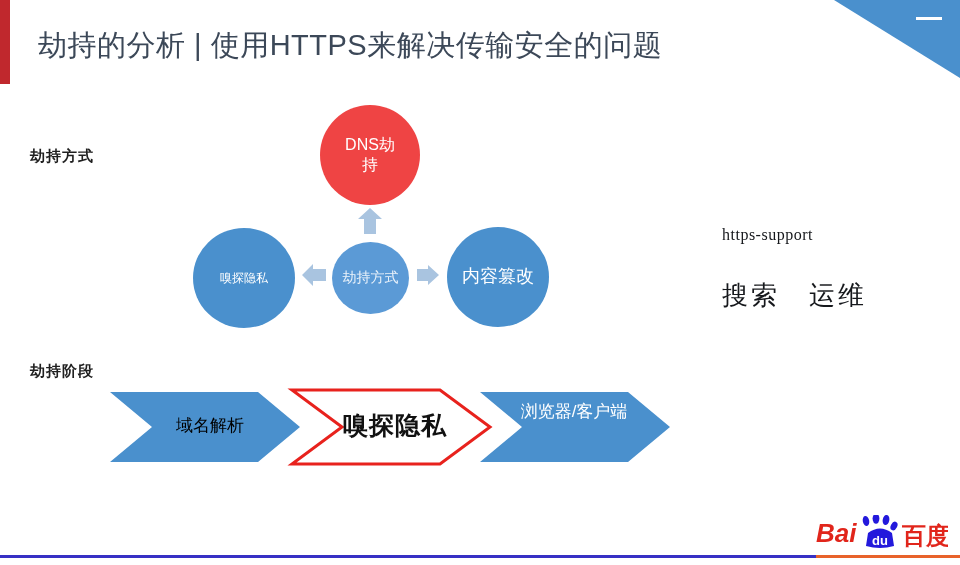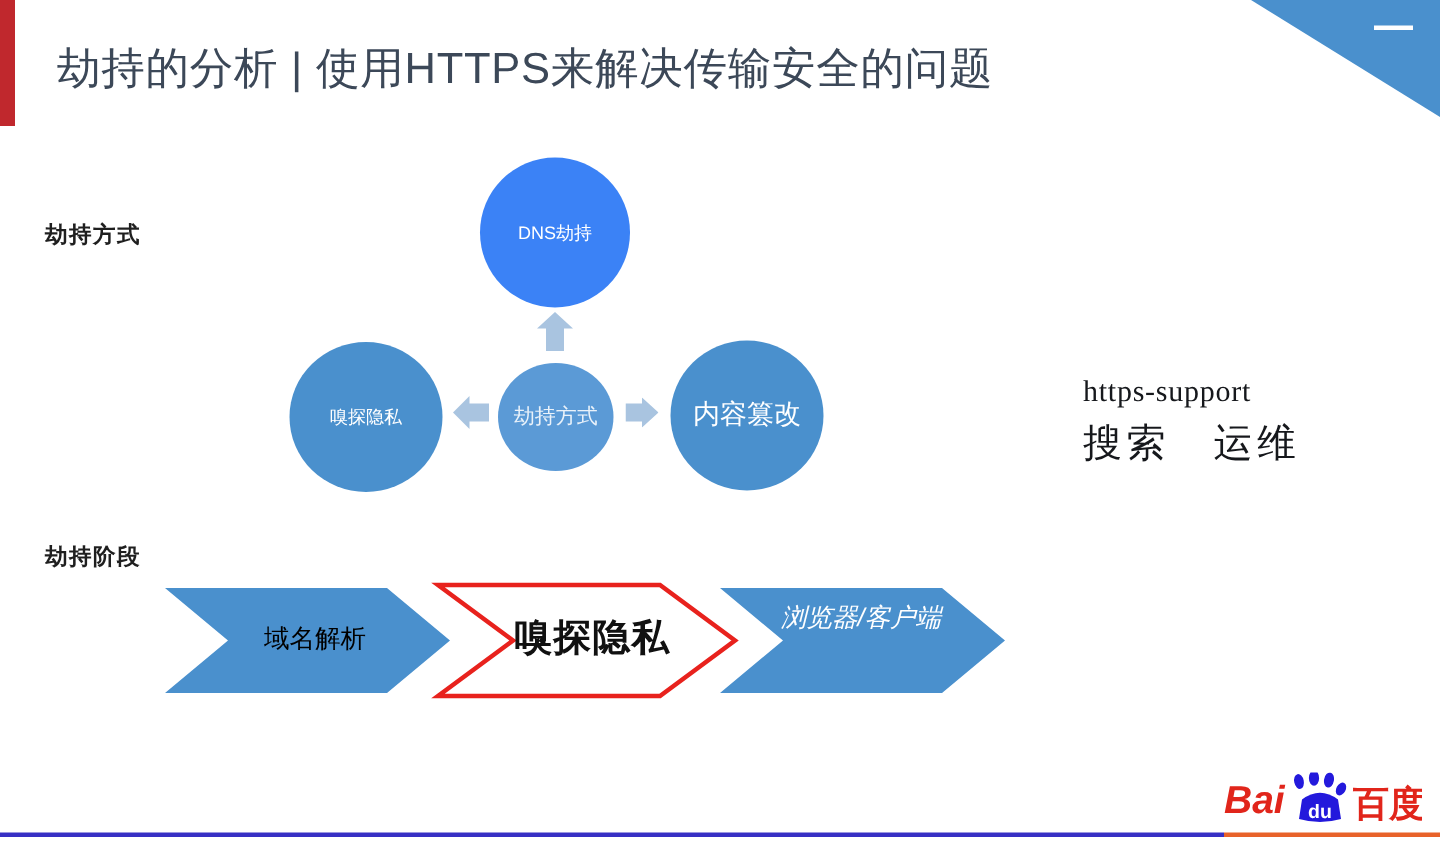--- a/index.html
+++ b/index.html
@@ -64,22 +64,22 @@
     display: flex;
     align-items: center;
     justify-content: center;
     text-align: center;
     color: #ffffff;
     line-height: 1.22;
   }
   .circle-dns {
     left: 320px; top: 105px;
     width: 100px; height: 100px;
-    background: #3b82f6;
-    font-size: 12px;
+    background: #ef4444;
+    font-size: 16px;
     padding: 0 18px;
     box-sizing: border-box;
   }
   .circle-sniff {
     left: 193px; top: 228px;
     width: 102px; height: 100px;
     background: #4a90cd;
     font-size: 12px;
   }
   .circle-center {
@@ -107,23 +107,22 @@
 
   
   .side-text {
     position: absolute;
     color: #16181c;
     white-space: nowrap;
     font-family: "Liberation Serif", "DejaVu Serif", serif;
   }
   .side-https {
     left: 722px; top: 226px;
-    font-size: 20px;
+    font-size: 16px;
     letter-spacing: .5px;
-    margin-top: 24px;
   }
   .side-roles {
     left: 722px; top: 278px;
     font-size: 26px;
     letter-spacing: 3px;
   }
 
   
   .process { position: absolute; left: 0; top: 386px; width: 960px; height: 82px; }
   .chev-label {
@@ -144,21 +143,20 @@
     font-size: 25px;
     font-weight: bold;
     color: #111111;
     letter-spacing: 1px;
   }
   .chev-label-3 {
     left: 513px; top: 401px;
     width: 122px;
     font-size: 17px;
     color: #ffffff;
-    font-style: italic;
   }
 
   
   .logo {
     position: absolute;
     left: 816px; top: 515px;
     width: 132px; height: 34px;
   }
   .logo-rule {
     position: absolute;

